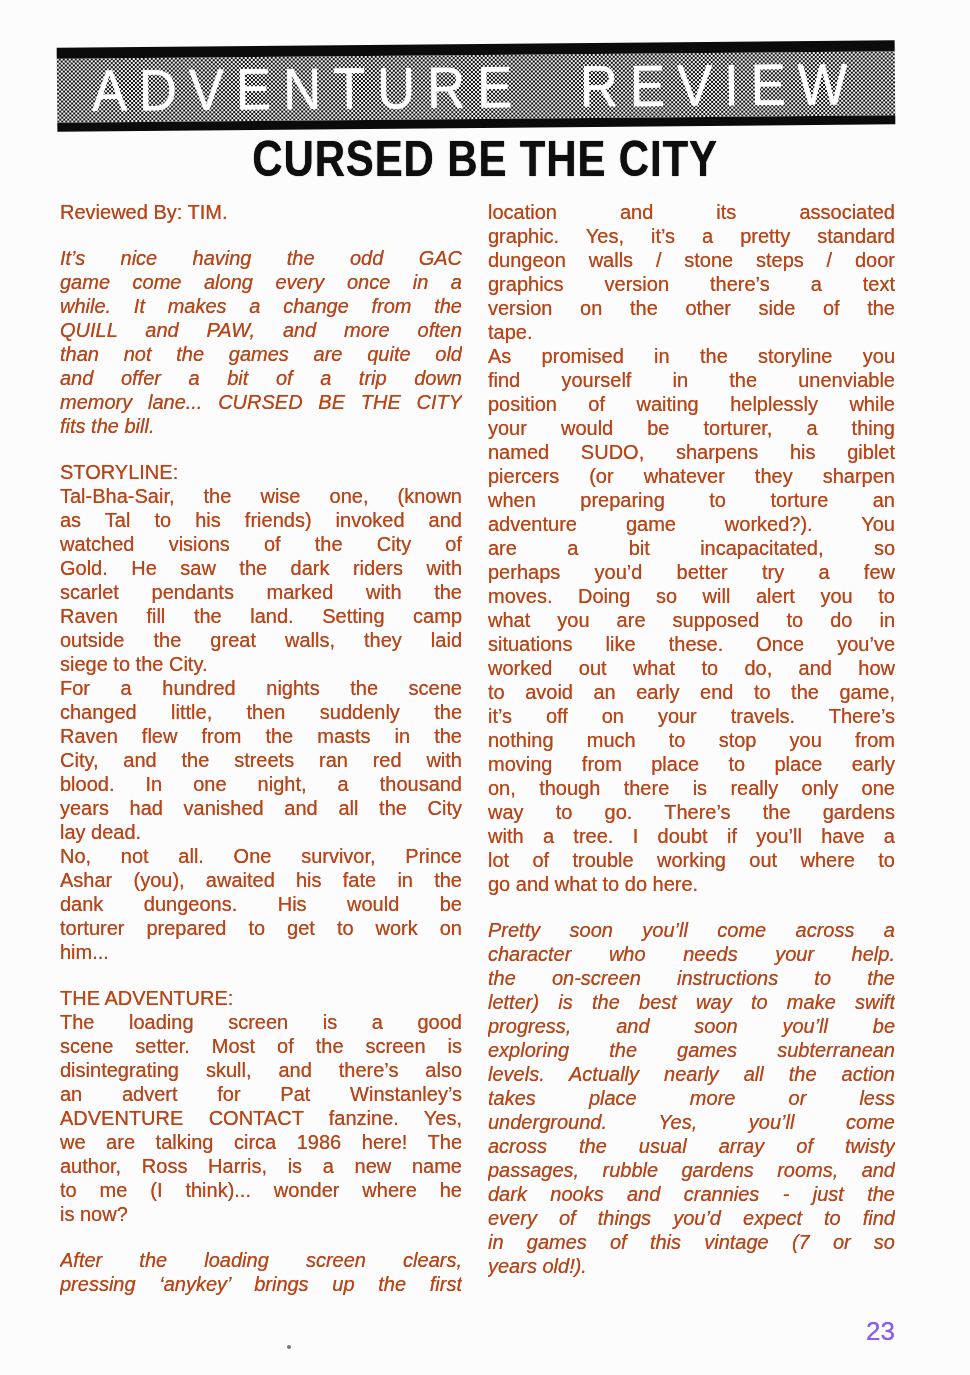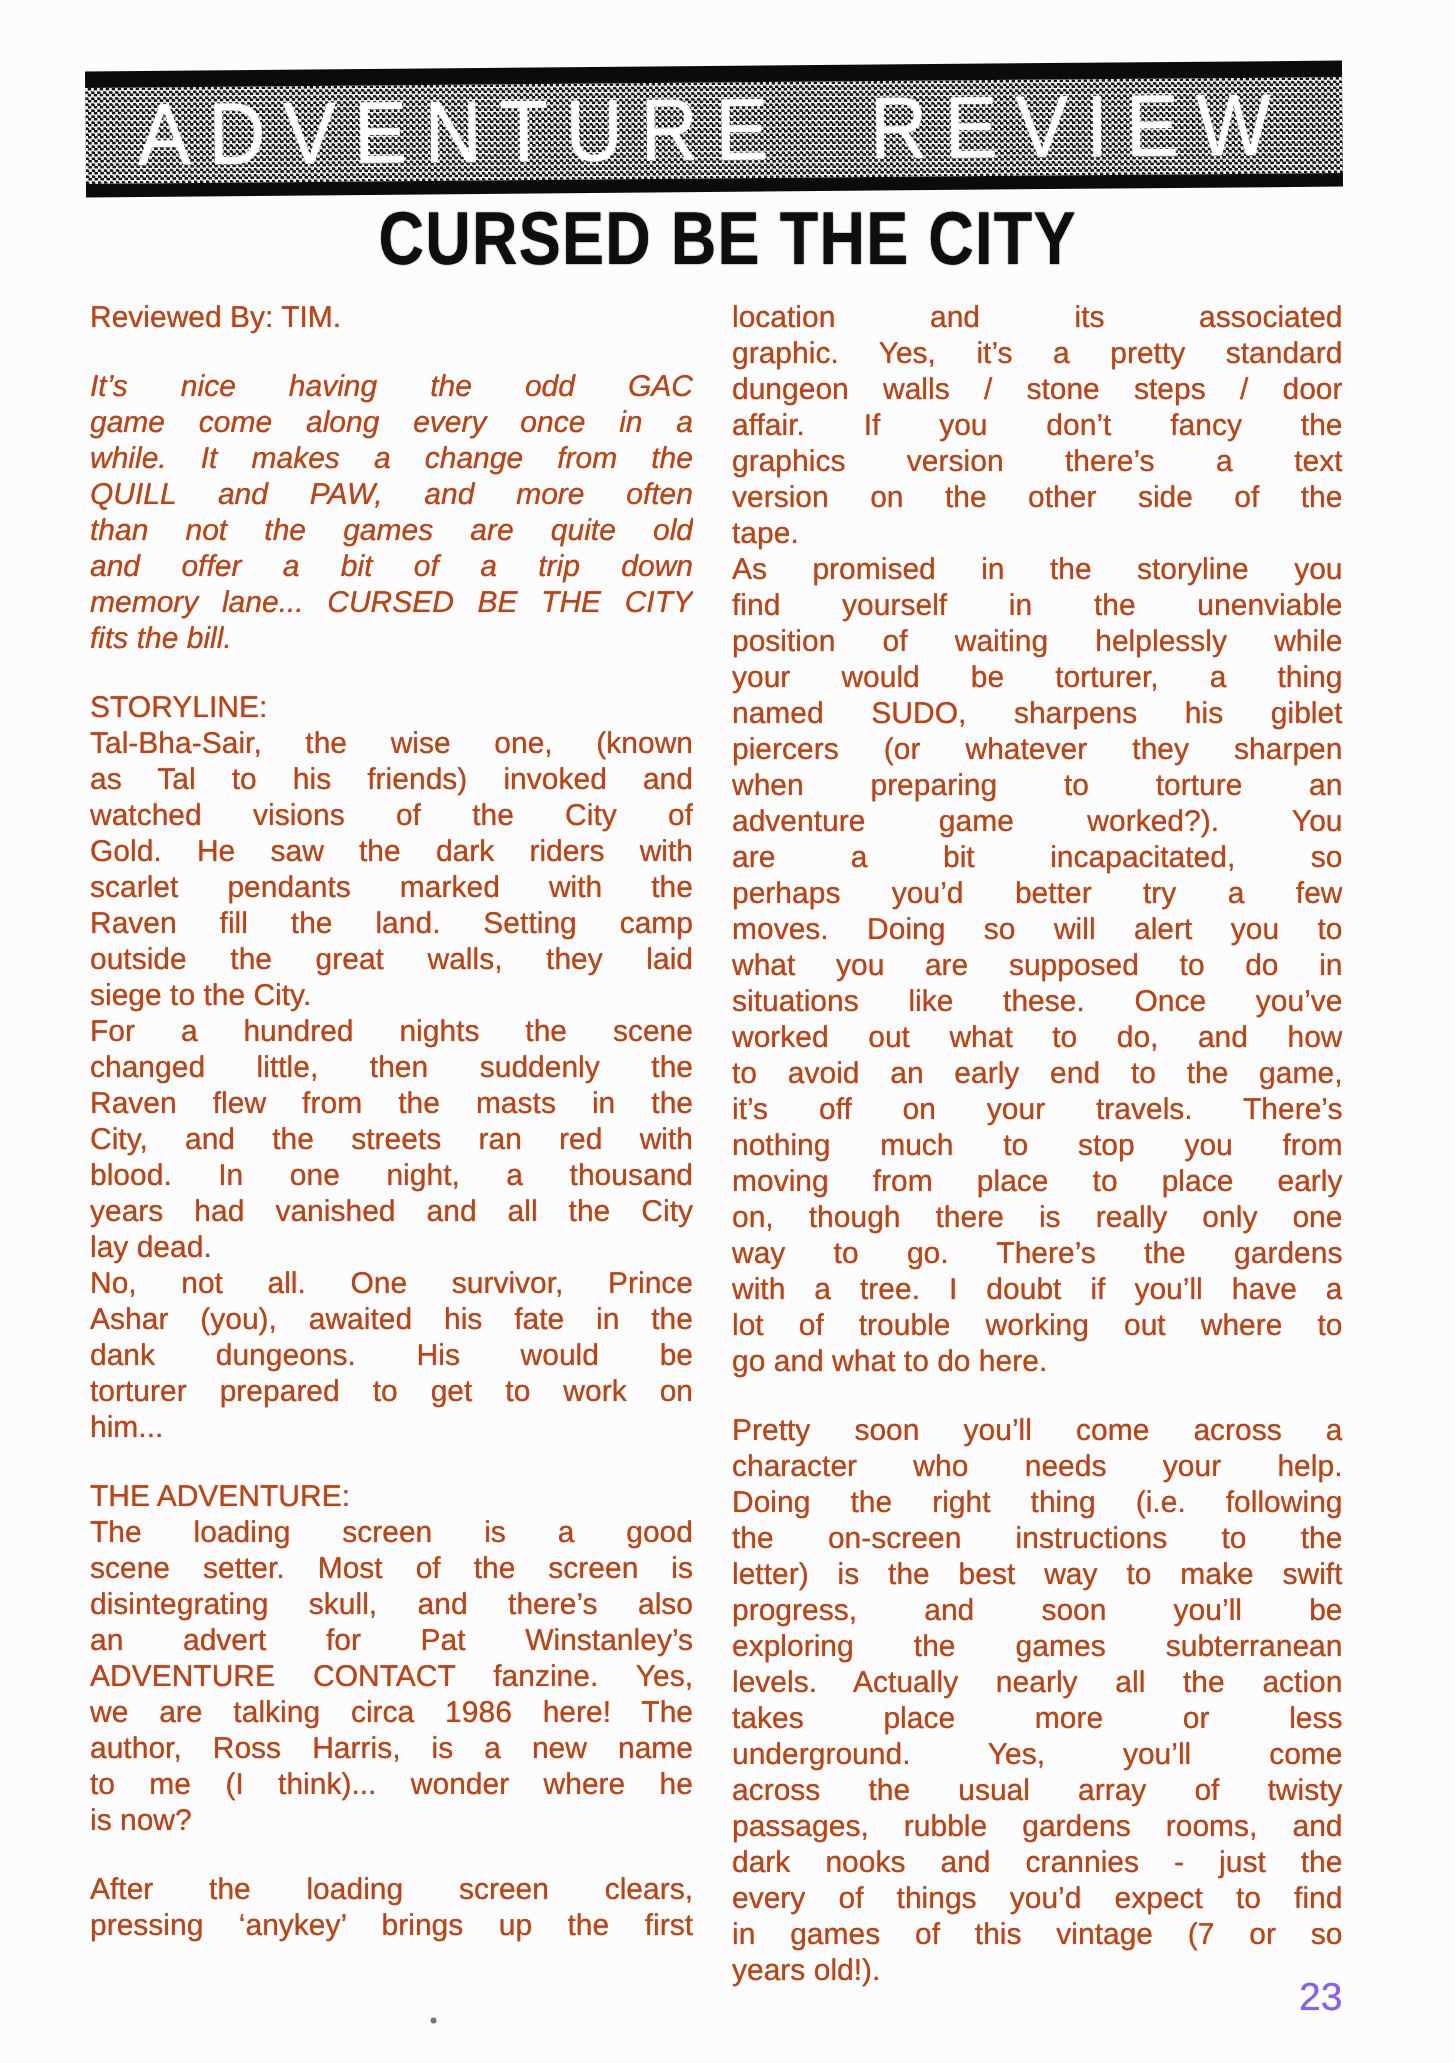--- a/index.html
+++ b/index.html
@@ -57,21 +57,21 @@
     top: 200px;
     color: #c2410c;
     font-size: 20px;
     line-height: 24px;
     text-shadow: 0 0 0.7px rgba(20,20,20,0.55);
   }
   .col-left  { left: 60px;  width: 402px; }
   .col-right { left: 488px; width: 407px; }
 
   .block { margin: 0 0 22px 0; }
-  .block:last-child { margin-bottom: 0; }
+  .block:last-child { margin-bottom: 0; font-style: italic; }
   .block.italic { font-style: italic; }
 
   .ln {
     text-align: justify;
     text-align-last: justify;
     white-space: normal;
     overflow: hidden;
     height: 24px;
   }
   .ln.end { text-align-last: left; }
@@ -161,21 +161,20 @@
       <div class="block">
         <div class="ln">After the loading screen clears,</div>
         <div class="ln">pressing ‘anykey’ brings up the first</div>
       </div>
     </section>
   <section class="col col-right">
       <div class="block">
         <div class="ln">location and its associated</div>
         <div class="ln">graphic. Yes, it’s a pretty standard</div>
         <div class="ln">dungeon walls / stone steps / door</div>
-        <div class="ln">affair. If you don’t fancy the</div>
         <div class="ln">graphics version there’s a text</div>
         <div class="ln">version on the other side of the</div>
         <div class="ln end">tape.</div>
         <div class="ln">As promised in the storyline you</div>
         <div class="ln">find yourself in the unenviable</div>
         <div class="ln">position of waiting helplessly while</div>
         <div class="ln">your would be torturer, a thing</div>
         <div class="ln">named SUDO, sharpens his giblet</div>
         <div class="ln">piercers (or whatever they sharpen</div>
         <div class="ln">when preparing to torture an</div>
@@ -192,21 +191,20 @@
         <div class="ln">moving from place to place early</div>
         <div class="ln">on, though there is really only one</div>
         <div class="ln">way to go. There’s the gardens</div>
         <div class="ln">with a tree. I doubt if you’ll have a</div>
         <div class="ln">lot of trouble working out where to</div>
         <div class="ln end">go and what to do here.</div>
       </div>
       <div class="block">
         <div class="ln">Pretty soon you’ll come across a</div>
         <div class="ln">character who needs your help.</div>
-        <div class="ln">Doing the right thing (i.e. following</div>
         <div class="ln">the on-screen instructions to the</div>
         <div class="ln">letter) is the best way to make swift</div>
         <div class="ln">progress, and soon you’ll be</div>
         <div class="ln">exploring the games subterranean</div>
         <div class="ln">levels. Actually nearly all the action</div>
         <div class="ln">takes place more or less</div>
         <div class="ln">underground. Yes, you’ll come</div>
         <div class="ln">across the usual array of twisty</div>
         <div class="ln">passages, rubble gardens rooms, and</div>
         <div class="ln">dark nooks and crannies - just the</div>

